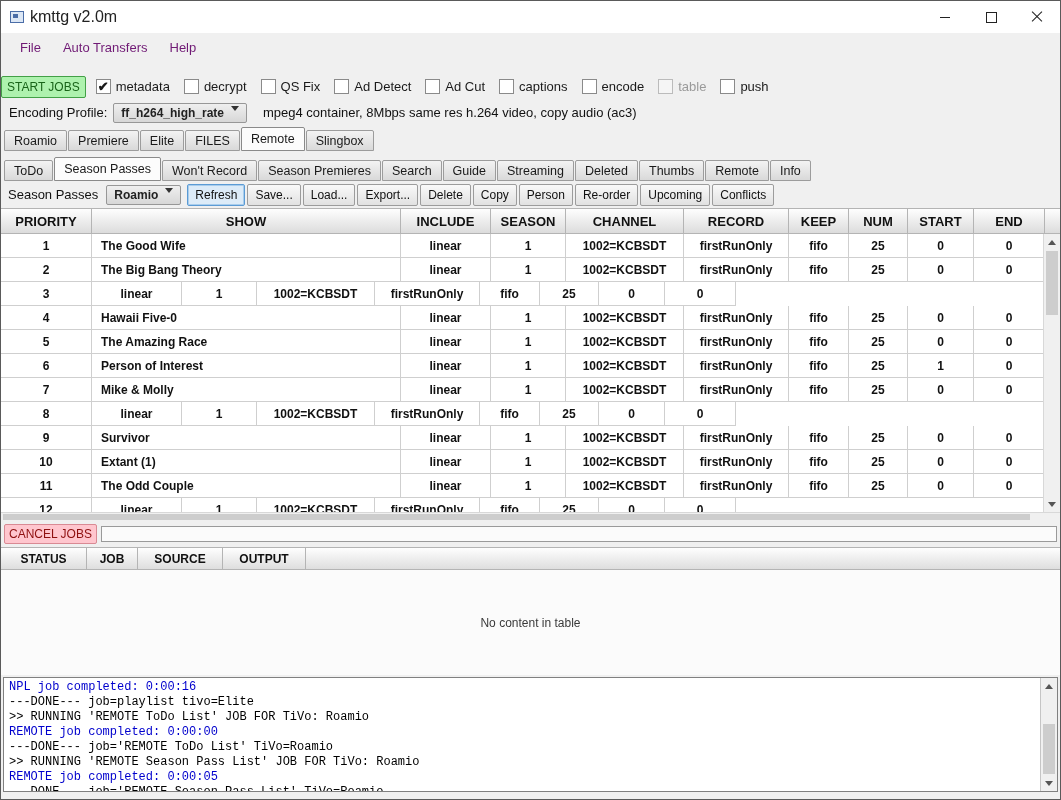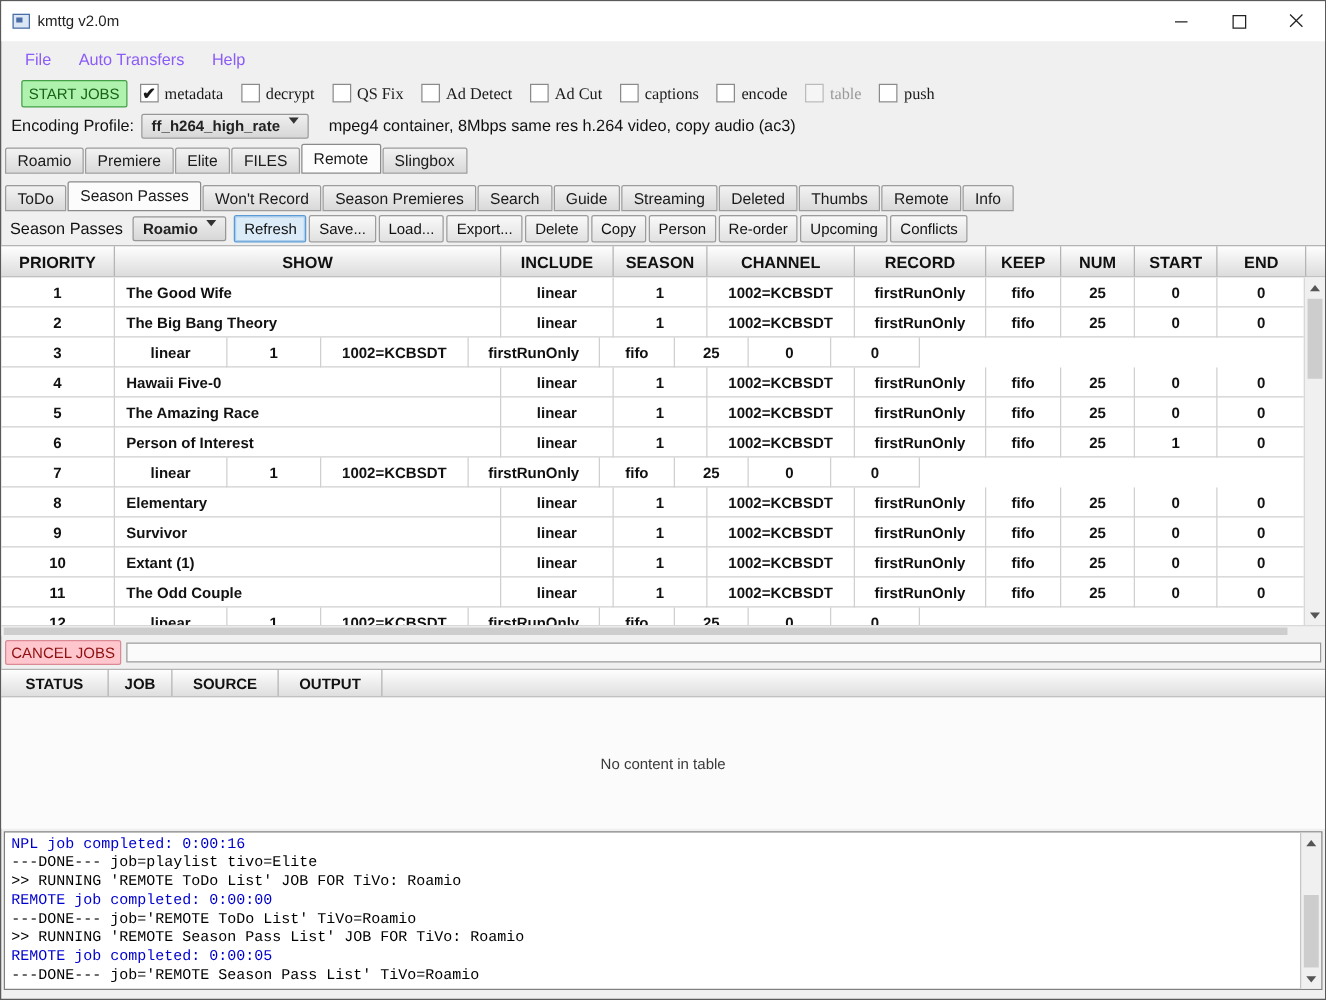--- a/index.html
+++ b/index.html
@@ -11,40 +11,40 @@
     border:1px solid #5a5a5a;
     font-family:"Liberation Sans", sans-serif;
     color:#111;
     overflow:hidden;
   }
 
   
   .titlebar { height:32px; flex:none; background:#ffffff; display:flex; align-items:center; }
   .app-icon { width:14px; height:12px; margin:0 6px 0 9px; border:1px solid #4a6da7; background:#dce7f5; position:relative; }
   .app-icon::after { content:''; position:absolute; left:2px; top:2px; width:5px; height:4px; background:#4a6da7; }
-  .title-text { font-size:12px; color:#222; }
+  .title-text { font-size:16px; color:#222; }
   .win-controls { margin-left:auto; display:flex; height:32px; }
   .win-btn { width:46px; height:32px; display:flex; align-items:center; justify-content:center; position:relative; }
   .win-min::before { content:''; width:10px; height:1px; background:#222; }
   .win-max::before { content:''; width:9px; height:9px; border:1px solid #222; }
   .win-close::before, .win-close::after { content:''; position:absolute; width:14px; height:1px; background:#222; left:16px; top:15px; }
   .win-close::before { transform:rotate(45deg); }
   .win-close::after { transform:rotate(-45deg); }
 
   
   .menubar { height:28px; flex:none; display:flex; align-items:center; padding-left:8px; }
-  .menu-item { padding:4px 11px; font-size:13px; color:#8b5cf6; }
-
-  
-  .toolbar { height:27px; flex:none; display:flex; align-items:center; padding-left:16px; }
+  .menu-item { padding:4px 11px; font-size:13px; color:#701a75; }
+
+  
+  .toolbar { height:27px; flex:none; display:flex; align-items:center; padding-left:0;margin-top:12px; }
   .start-jobs { border:1px solid #43a047; border-radius:2px; padding:3px 5px; font-size:12px; font-family:inherit; margin-right:10px; }
   .cb { display:inline-flex; align-items:center; margin-right:14px; }
   .cbbox { width:15px; height:15px; background:#fff; border:1px solid #8a8a8a; margin-right:5px; display:flex; align-items:center; justify-content:center; font-size:13px; font-weight:bold; color:#1a1a1a; line-height:1; }
   .cb.disabled .cbbox { border-color:#bbb; background:#f5f5f5; }
-  .cblabel { font-size:13px; color:#1a1a1a;font-family:Liberation Serif, serif; }
+  .cblabel { font-size:13px; color:#1a1a1a; }
   .cb.disabled .cblabel { color:#9a9a9a; }
 
   
   .enc-row { height:25px; flex:none; display:flex; align-items:center; padding-left:8px; }
   .enc-label { font-size:13px; margin-right:6px; }
   .combo { display:inline-flex; align-items:flex-start; background:linear-gradient(#efefef,#d7d7d7); border:1px solid #979797; border-radius:2px; padding:2px 7px; font-size:12px; font-weight:bold; color:#222; }
   .combo .arr { width:0; height:0; border-left:4px solid transparent; border-right:4px solid transparent; border-top:5px solid #333; margin-left:7px; }
   .enc-desc { font-size:13px; margin-left:16px; color:#111; }
 
   
@@ -298,32 +298,32 @@
           <div class="sp-cell" style="width: 75px;">1</div>
           <div class="sp-cell" style="width: 118px;">1002=KCBSDT</div>
           <div class="sp-cell" style="width: 105px;">firstRunOnly</div>
           <div class="sp-cell" style="width: 60px;">fifo</div>
           <div class="sp-cell" style="width: 59px;">25</div>
           <div class="sp-cell" style="width: 66px;">1</div>
           <div class="sp-cell" style="width: 71px;">0</div>
         </div>
         <div class="sp-row">
           <div class="sp-cell" style="width: 91px;">7</div>
+          <div class="sp-cell left" style="width: 309px;">Mike &amp; Molly</div>
           <div class="sp-cell" style="width: 90px;">linear</div>
           <div class="sp-cell" style="width: 75px;">1</div>
           <div class="sp-cell" style="width: 118px;">1002=KCBSDT</div>
           <div class="sp-cell" style="width: 105px;">firstRunOnly</div>
           <div class="sp-cell" style="width: 60px;">fifo</div>
           <div class="sp-cell" style="width: 59px;">25</div>
           <div class="sp-cell" style="width: 66px;">0</div>
           <div class="sp-cell" style="width: 71px;">0</div>
         </div>
         <div class="sp-row">
           <div class="sp-cell" style="width: 91px;">8</div>
-          <div class="sp-cell left" style="width: 309px;">Elementary</div>
           <div class="sp-cell" style="width: 90px;">linear</div>
           <div class="sp-cell" style="width: 75px;">1</div>
           <div class="sp-cell" style="width: 118px;">1002=KCBSDT</div>
           <div class="sp-cell" style="width: 105px;">firstRunOnly</div>
           <div class="sp-cell" style="width: 60px;">fifo</div>
           <div class="sp-cell" style="width: 59px;">25</div>
           <div class="sp-cell" style="width: 66px;">0</div>
           <div class="sp-cell" style="width: 71px;">0</div>
         </div>
         <div class="sp-row">

